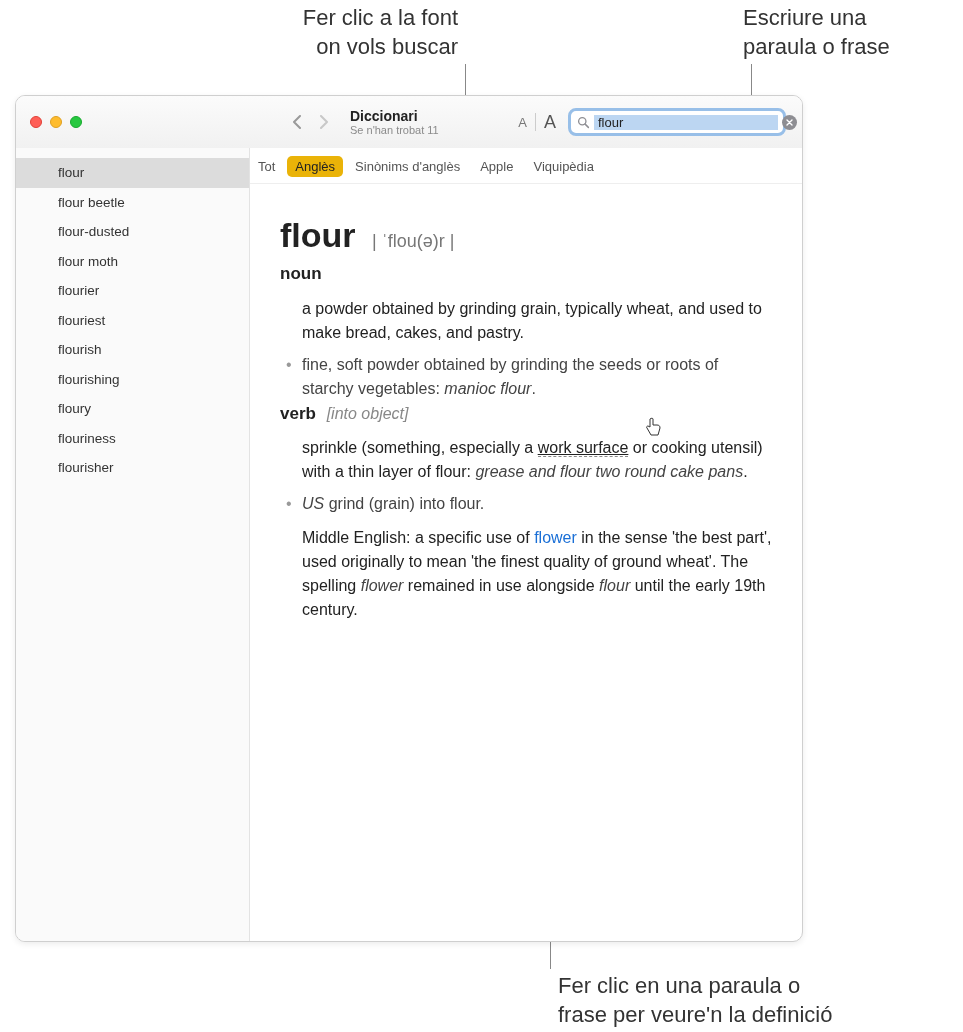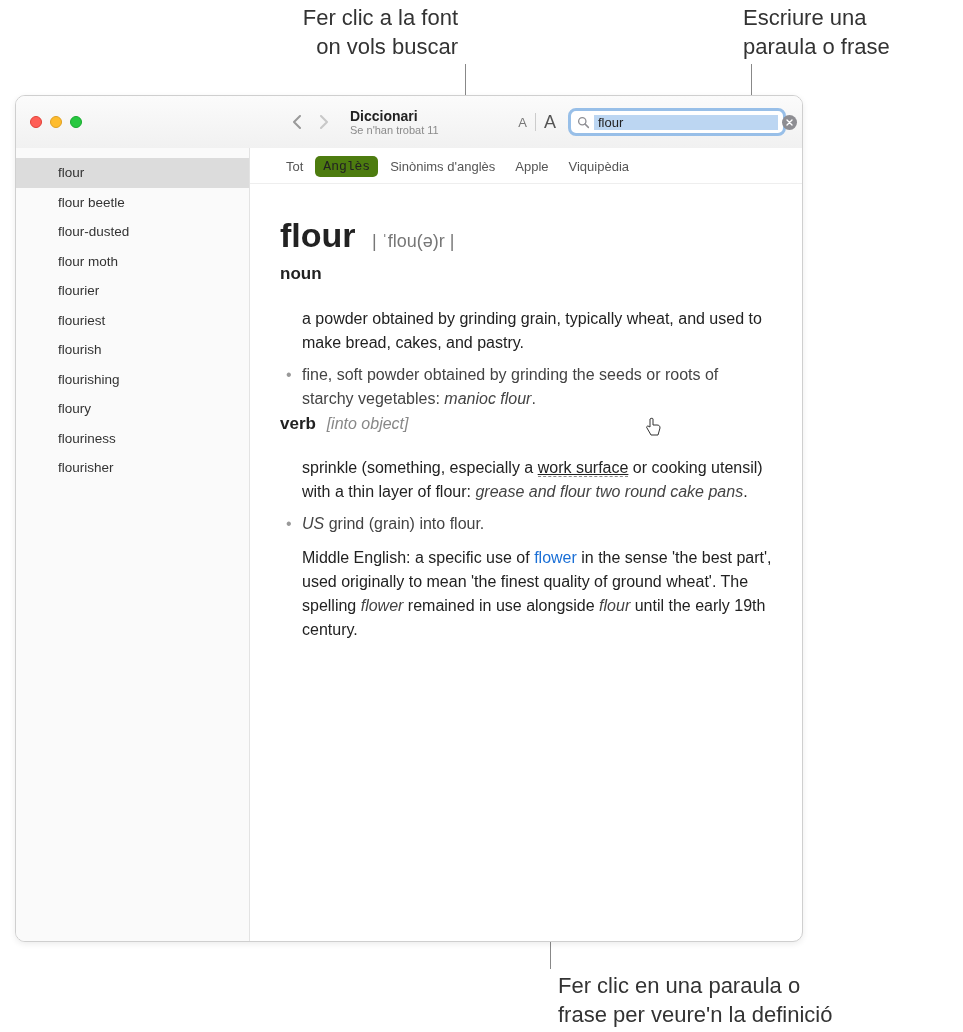--- a/index.html
+++ b/index.html
@@ -92,37 +92,37 @@
     width:234px; background:#fafafa; border-right:1px solid #e3e3e3;
     padding-top:10px;
   }
   .sidebar-item {
     padding:6px 20px 6px 42px; font-size:13.5px; color:#333;
     line-height:1.3;
   }
   .sidebar-item.selected { background:#dcdcdc; }
   .main { flex:1; display:flex; flex-direction:column; overflow:hidden;}
   .sources {
-    display:flex; gap:4px; padding:8px 18px 6px 28px;
+    display:flex; gap:4px; padding:8px 18px 6px 0;
     font-size:13px; color:#444;
     border-bottom:1px solid #eee;
   }
   .source {
     padding:3px 8px; border-radius:5px; color:#555;
   }
-  .source.active { background:#4d7c0f; color:#222;font-family:Liberation Mono, monospace;}
+  .source.active { background:#eab308; color:#222;}
   .content {
     padding:26px 30px 20px 30px; overflow:auto; color:#222;
     font-size:16px; line-height:1.5;
   }
   .headword { font-size:34px; font-weight:700; display:inline-block; margin-right:12px;}
   .pron { font-size:18px; color:#777;}
   .pos-label { font-weight:600; font-size:17px;}
   .pos-qual { font-style:italic; color:#888; font-weight:400; font-size:16px; margin-left:6px;}
-  .def-block { padding-left:22px; margin-top:20px; font-size:16px;}
+  .def-block { padding-left:22px; margin-top:10px; font-size:16px;}
   .sub-def { padding-left:22px; margin-top:8px; position:relative; color:#444; font-size:16px;}
   .sub-def::before { content:"•"; position:absolute; left:6px; color:#999;}
   .italic { font-style:italic; color:#444;}
   .sect-label {
     font-size:11.5px; letter-spacing:1px; color:#888; margin-top:34px;
     border-bottom:1px solid #ddd; padding-bottom:4px; font-weight:500;
   }
   .origin-text { padding-top:10px; padding-left:22px; font-size:16px;}
   .link { color:#1a6fd6;}
   .cursor-img {

